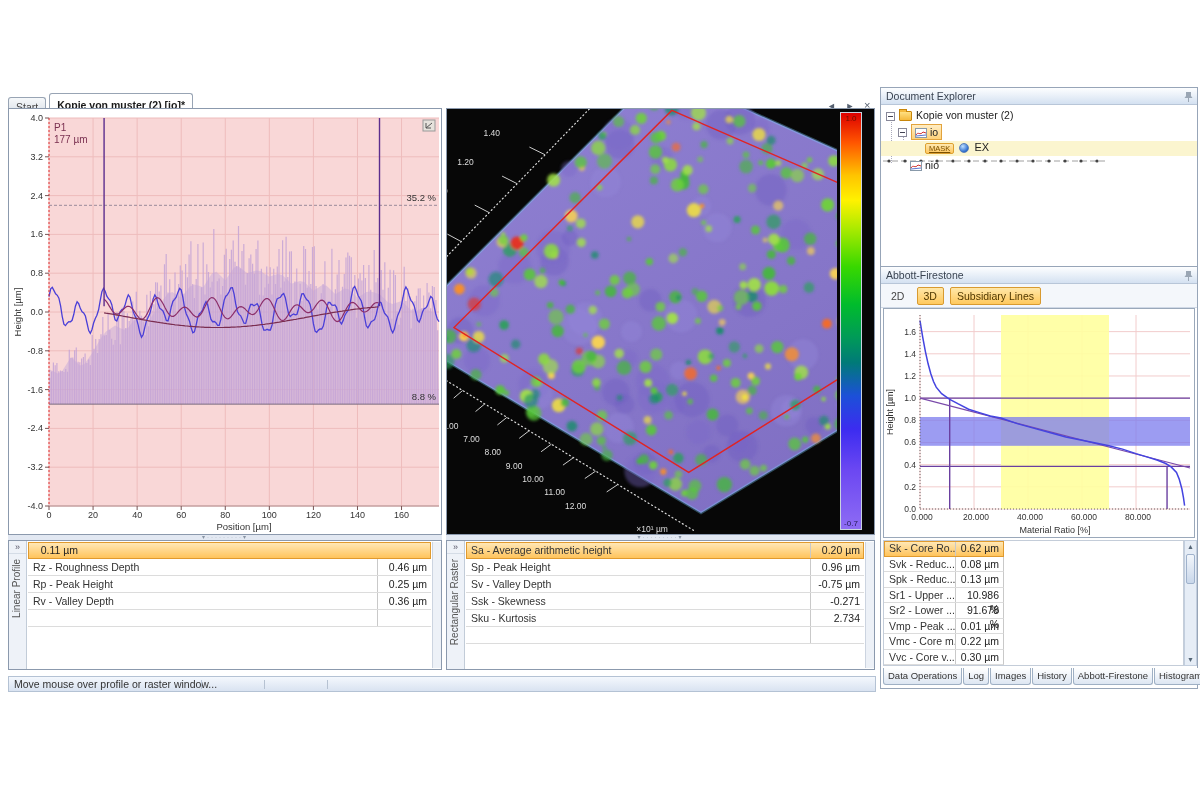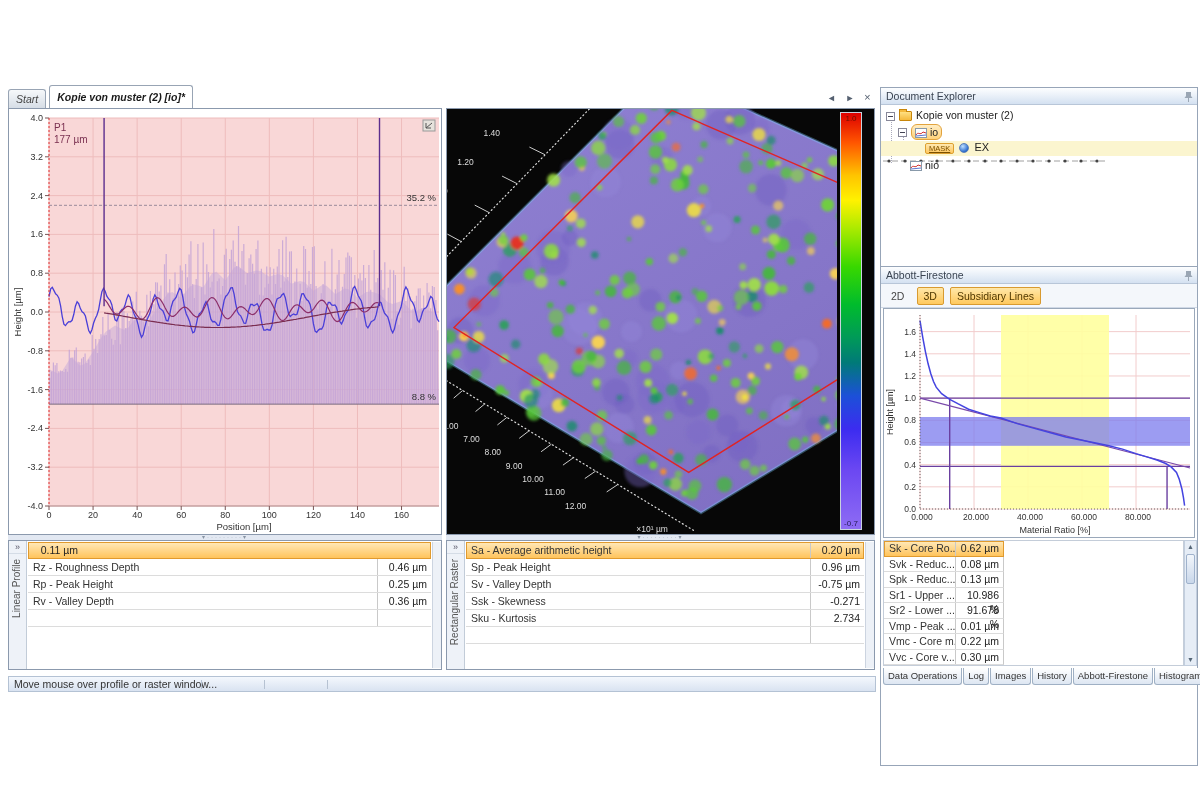--- a/index.html
+++ b/index.html
@@ -2,21 +2,21 @@
 <html><head>
 <meta charset="utf-8">
 <style>
   html,body{margin:0;padding:0;background:#ffffff;width:1200px;height:800px;overflow:hidden;
     font-family:"Liberation Sans", sans-serif;}
   .app{position:absolute;left:0;top:85px;width:1200px;height:612px;font-size:11px;color:#222;}
   .app *{box-sizing:border-box;}
   .panel{position:absolute;background:#fff;border:1px solid #8b99ad;}
 
   
-  .tabbar{position:absolute;left:8px;top:0;width:868px;height:23px;font-style:italic;}
+  .tabbar{position:absolute;left:8px;top:8px;width:868px;height:23px;}
   .tab{position:relative;display:inline-block;height:19px;margin-top:4px;padding:3px 7px 0;
     background:linear-gradient(#f6f8fa,#d6dde6);border:1px solid #98a4b4;border-bottom:none;
     border-radius:3px 3px 0 0;font-size:10.5px;color:#444;vertical-align:bottom;cursor:default;}
   .tab.active{height:23px;margin-top:0;background:#fff;font-weight:bold;color:#1a1a1a;padding-top:5px;}
   .tabnav{position:absolute;left:812px;top:6px;font-size:9px;color:#556070;}
   .tabnav span{margin-left:7px;cursor:default;}
 
   
   .profile-panel{left:8px;top:23px;width:434px;height:427px;}
   .profile-panel svg{position:absolute;left:0;top:0;}
@@ -68,35 +68,35 @@
     white-space:nowrap;}
   .expander{display:inline-block;width:9px;height:9px;border:1px solid #889;background:#fff;
     vertical-align:middle;position:relative;margin-right:4px;}
   .expander::before{content:"";position:absolute;left:1px;top:3px;width:5px;height:1px;background:#445;}
   .folder{display:inline-block;width:13px;height:10px;background:linear-gradient(#ffe082,#f5b93c);
     border:1px solid #c8860a;border-radius:1px;vertical-align:middle;margin-right:4px;position:relative;}
   .folder::before{content:"";position:absolute;left:-1px;top:-3px;width:6px;height:2px;
     background:#f5b93c;border:1px solid #c8860a;border-bottom:none;}
   .chart-ico{display:inline-block;vertical-align:middle;margin-right:3px;}
   .selbox{display:inline-block;background:linear-gradient(#ffedc4,#ffd27a);border:1px solid #e2a33d;
-    border-radius:6px;padding:0 3px;vertical-align:middle;}
+    border-radius:0;padding:0 3px;vertical-align:middle;}
   .maskrow{position:absolute;left:0;right:0;height:15px;background:#fbf5cf;}
   .maskbadge{display:inline-block;background:linear-gradient(#ffe9b0,#ffc860);border:1px solid #dda030;
     border-radius:2px;font-size:7.5px;color:#7a5000;padding:0 3px;line-height:9px;vertical-align:middle;text-decoration:underline;}
   .eye{display:inline-block;width:10px;height:10px;border-radius:50%;
     background:radial-gradient(circle at 35% 30%,#bfe0ff,#2f6fd0 70%,#1a3f88);vertical-align:middle;
     margin:0 2px;border:1px solid #5a80b8;}
   .treeline{position:absolute;border-left:1px dotted #aab;width:0;}
   .hscroll{position:absolute;left:0;right:0;bottom:0;height:11px;background:#e6edf6;
     border-top:1px solid #c2cede;font-size:7px;color:#567;}
   .hscroll .arr{position:absolute;top:1px;line-height:9px;}
   .hscroll .thumb{position:absolute;left:120px;top:1px;width:80px;height:8px;
     background:linear-gradient(#f2f6fb,#c9d7ea);border:1px solid #9fb2cc;border-radius:2px;}
 
-  .abbottp{top:181px;height:500px;}
+  .abbottp{top:181px;height:423px;}
   .ab-toolbar{position:absolute;left:0;top:17px;right:0;height:24px;background:#f4f7fb;
     border-bottom:1px solid #d0d9e6;padding:3px 4px;}
   .tbtn{display:inline-block;font-size:10.5px;color:#444;padding:2px 6px;margin-right:3px;
     border-radius:2px;}
   .tbtn.on{background:linear-gradient(#ffe7a8,#ffc95e);border:1px solid #d89a30;color:#503800;}
   .ab-chart{position:absolute;left:2px;top:41px;width:312px;height:230px;background:#fff;
     border:1px solid #9aa8ba;}
   .ab-results{position:absolute;left:2px;top:273px;width:301px;height:126px;background:#fff;
     border:1px solid #c4cdd9;overflow:hidden;}
   .ab-results .trow{height:15.5px;line-height:14px;width:120px;border-right:1px solid #c9c9c9;}

